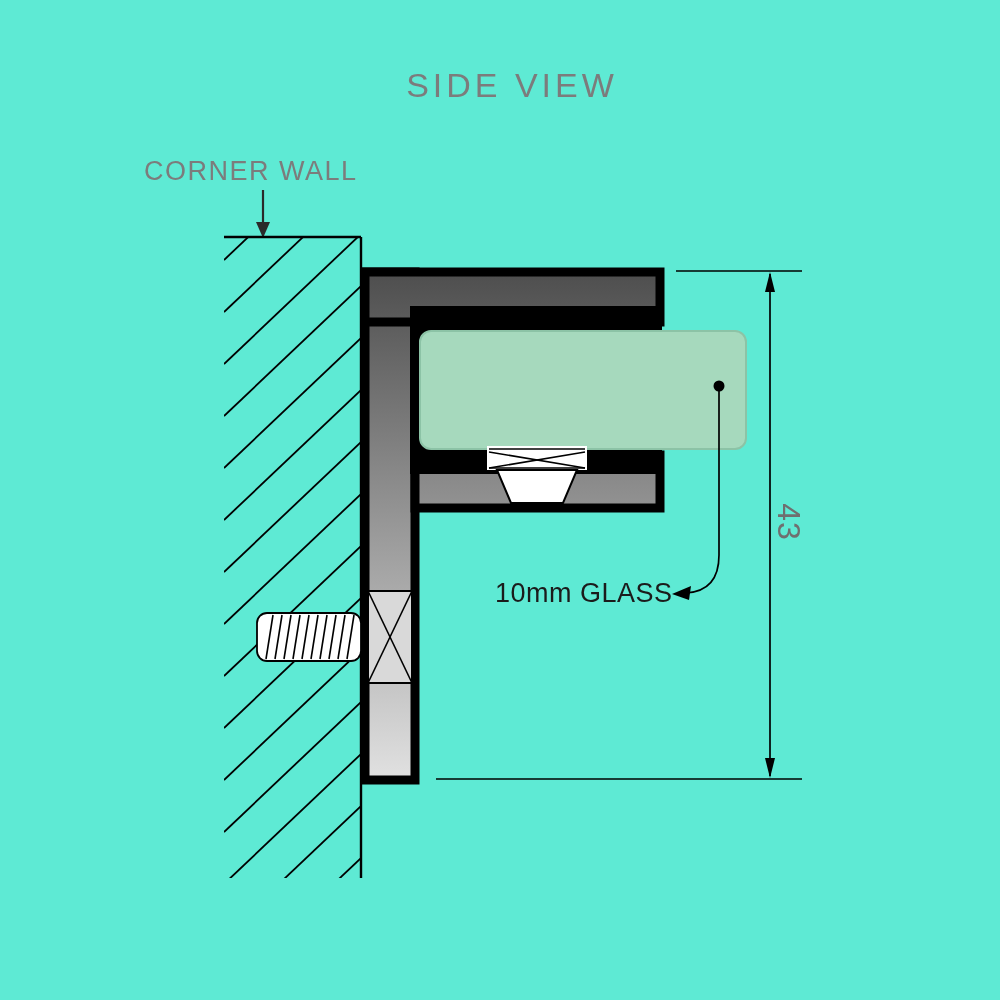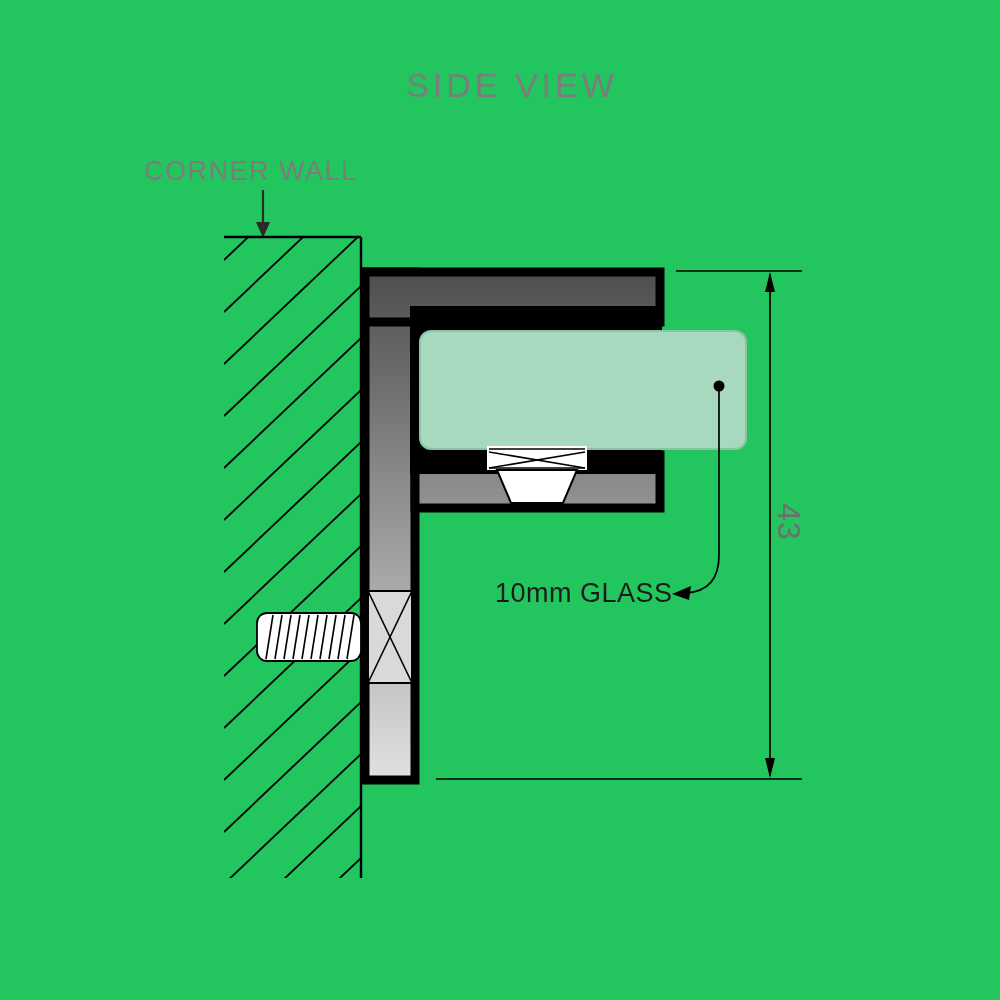--- a/index.html
+++ b/index.html
@@ -5,21 +5,21 @@
   html, body {
     margin: 0;
     padding: 0;
     background: #ffffff;
     font-family: "Liberation Sans", sans-serif;
   }
   .canvas {
     position: relative;
     width: 1000px;
     height: 1000px;
-    background: #22c55e;
+    background: #5eead4;
     overflow: hidden;
   }
   svg { display: block; }
   text {
     font-family: "Liberation Sans", sans-serif;
   }
   .title-text {
     font-size: 34px;
     letter-spacing: 4px;
   }

